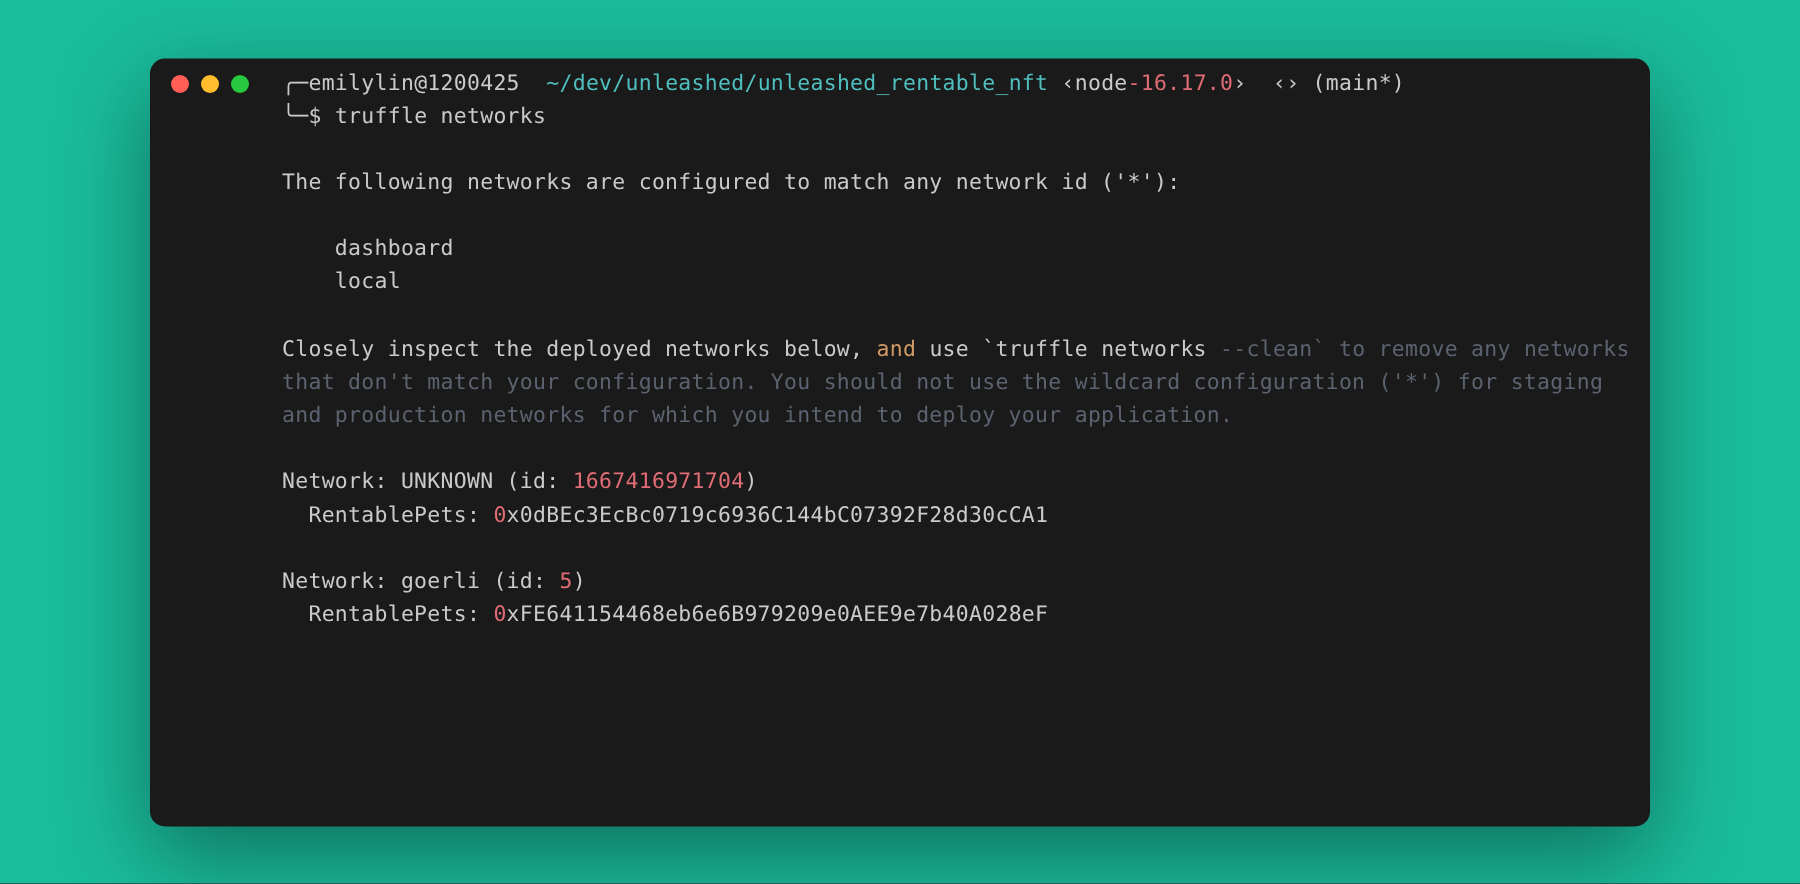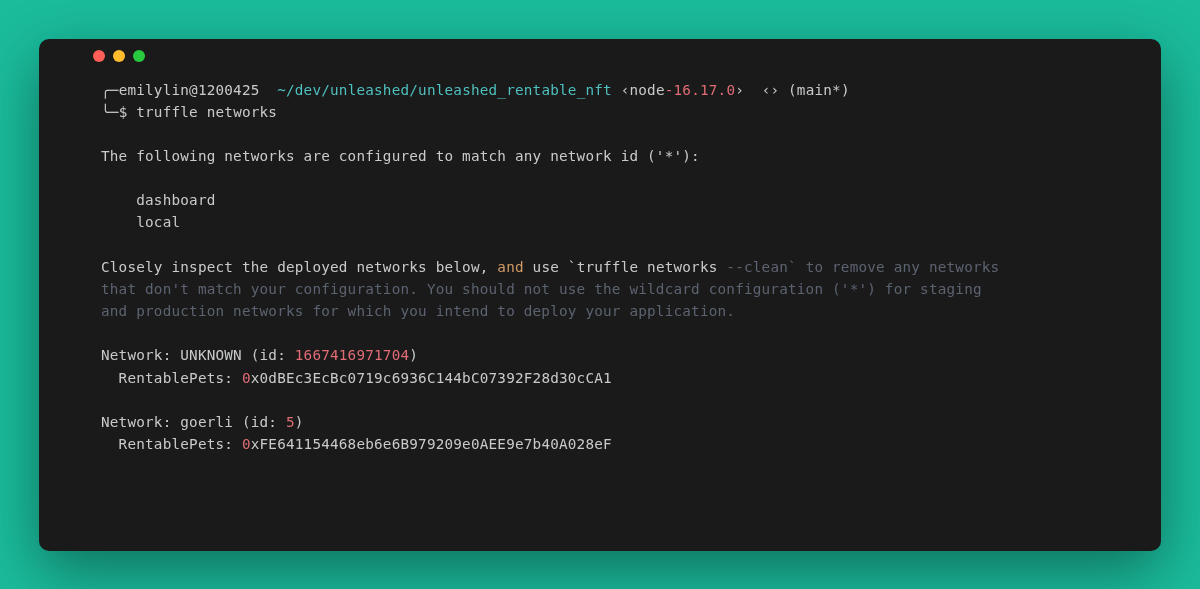--- a/index.html
+++ b/index.html
@@ -12,27 +12,26 @@
     width: 1200px;
     height: 589px;
     display: flex;
     align-items: center;
     justify-content: center;
     font-family: "SF Mono", "Monaco", "Menlo", "Consolas", monospace;
   }
   .terminal {
     background: #1a1a1a;
     border-radius: 10px;
-    width: 1122px;
+    width: 1000px;
     height: 512px;
     box-shadow: 0 20px 60px rgba(0,0,0,0.4);
     overflow: hidden;
     display: flex;
-    flex-direction: column;
-    padding-left: 40px;
+    flex-direction: row;
   }
   .titlebar {
     height: 34px;
     display: flex;
     align-items: center;
     padding-left: 14px;
     gap: 8px;
   }
   .dot {
     width: 12px;

